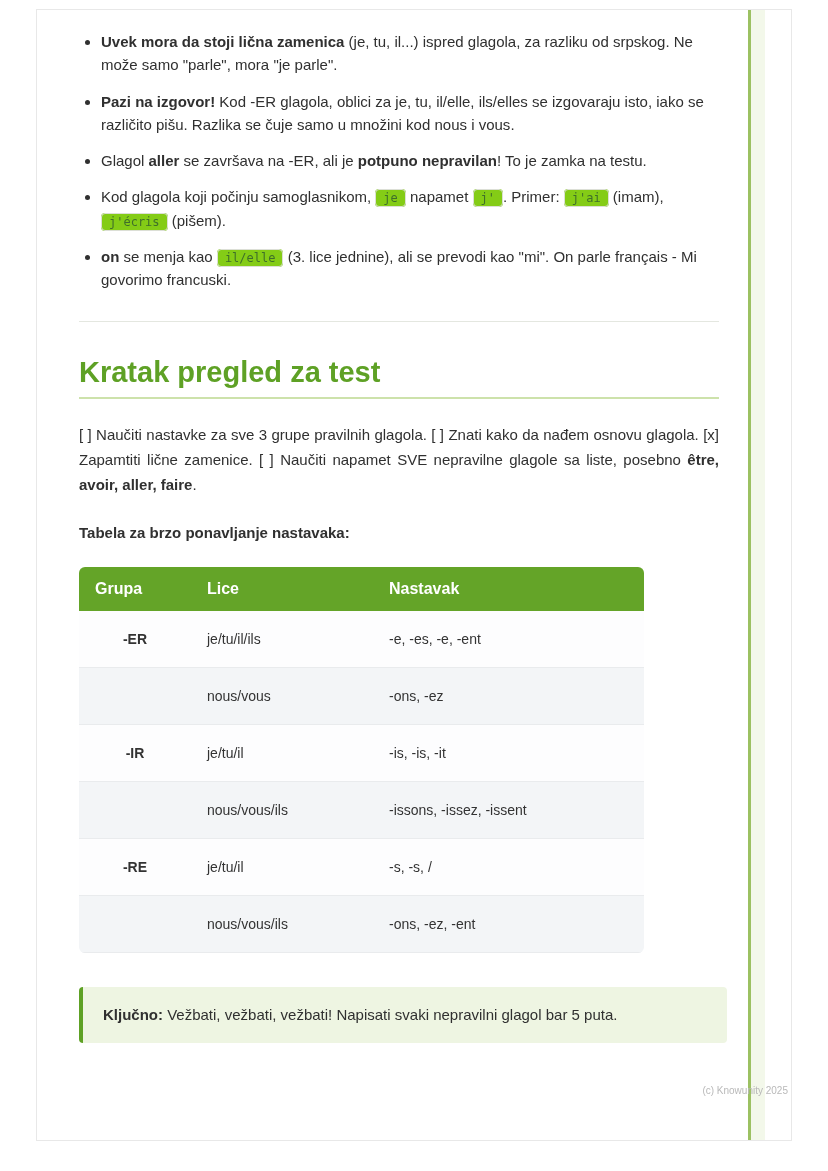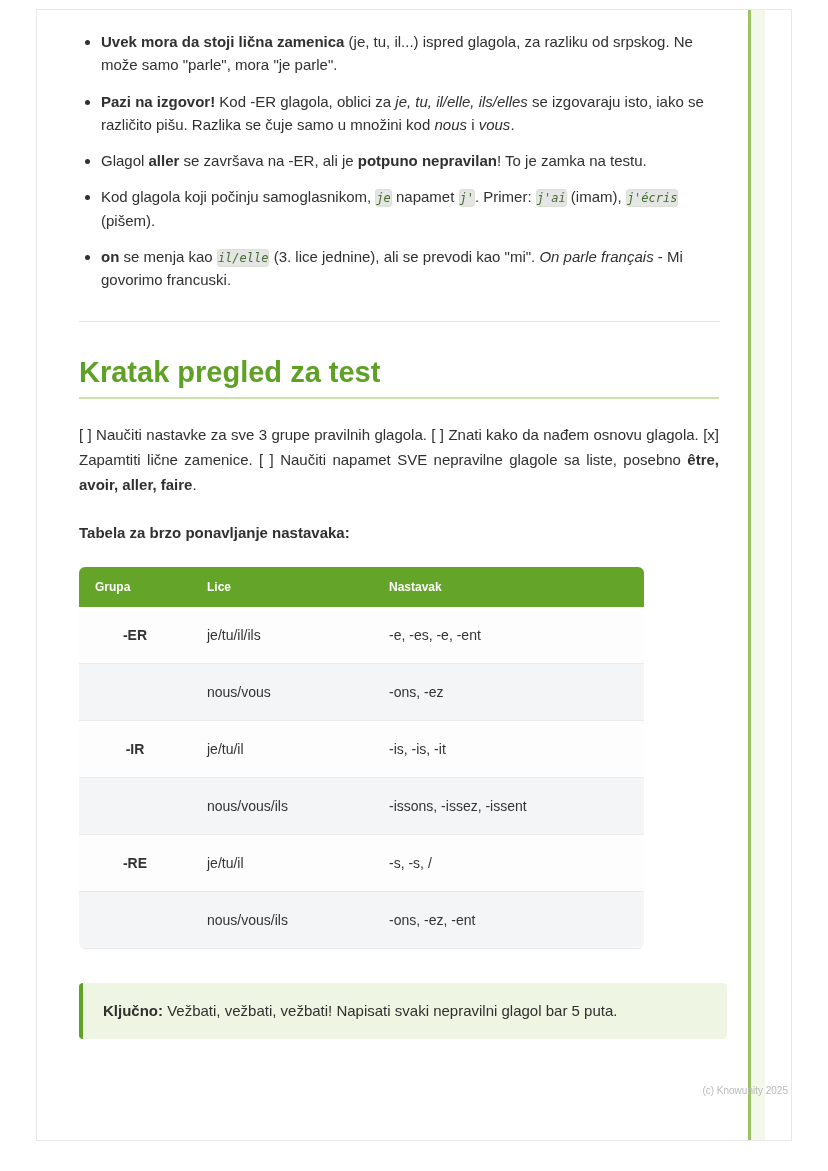--- a/index.html
+++ b/index.html
@@ -32,31 +32,30 @@
   ul.bullets {
     margin: 0;
     padding-left: 22px;
   }
   ul.bullets li {
     font-size: 15px;
     line-height: 1.55;
     margin-bottom: 13px;
   }
   .bold, strong { font-weight: bold; text-align: center; }
-  .italic { font-style: italic; }
+  .italic { }
   code.chip {
     font-family: "DejaVu Sans Mono", monospace;
     font-size: 12px;
     color: #3f6f2a;
-    background: #e5e5e5;
+    background: #84cc16;
     border: 1px solid #dcdfd6;
     border-radius: 4px;
-    padding: 1px 0;
+    padding: 1px 7px;
     white-space: nowrap;
-    font-style: italic;
   }
   hr.divider {
     border: none;
     border-top: 1px solid #e4e7e0;
     margin: 30px 0 0 0;
   }
   h2.heading {
     margin: 34px 0 0 0;
     padding-bottom: 8px;
     font-size: 29px;
@@ -87,21 +86,21 @@
   }
   table.conj col.c1 { width: 112px; }
   table.conj col.c2 { width: 182px; }
   table.conj col.c3 { width: 271px; }
   table.conj th {
     background: var(--table-header-bg, #64a428);
     color: #ffffff;
     font-weight: bold;
     text-align: left;
     padding: 13px 16px;
-    font-size: 12px;
+    font-size: 16px;
   }
   table.conj td {
     padding: 20px 16px;
     border-bottom: 1px solid #e9ebed;
     background: #fdfdfe;
     color: #333333;
   }
   table.conj tr:nth-child(even) td { background: var(--table-row-alt, #f3f5f7); }
   table.conj td.bold { font-weight: bold; }
   .callout {

